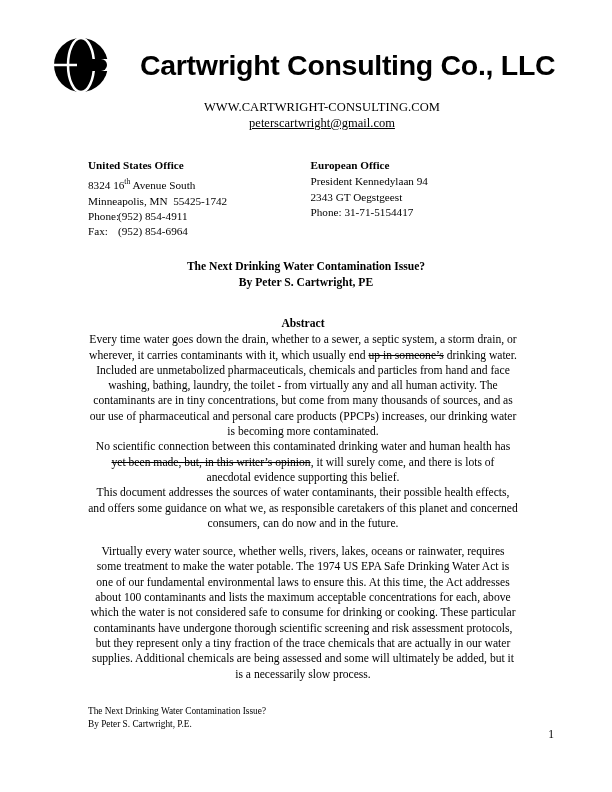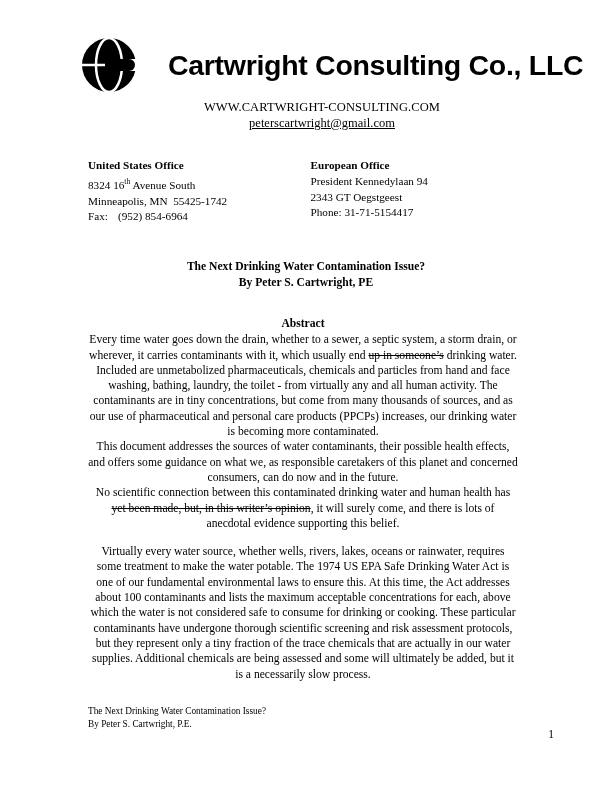--- a/index.html
+++ b/index.html
@@ -19,21 +19,21 @@
     position: relative;
     width: 612px;
     height: 792px;
     box-sizing: border-box;
     padding: 0;
   }
 
   
   .header {
     position: absolute;
-    left: 78px;
+    left: 50px;
     top: 34px;
     width: 490px;
     height: 62px;
     display: flex;
     align-items: center;
   }
   .logo {
     width: 62px;
     height: 58px;
     flex: 0 0 62px;
@@ -163,40 +163,41 @@
   <div class="weblines">
     <div class="website">WWW.CARTWRIGHT-CONSULTING.COM</div>
     <div class="email">peterscartwright@gmail.com</div>
   </div>
 
   <div class="offices">
     <div class="office-col left">
       <div class="office-title">United States Office</div>
       <div class="office-line"><span>8324 16</span><sup>th</sup><span> Avenue South</span></div>
       <div class="office-line">Minneapolis, MN  55425-1742</div>
+      <div class="office-line"><span class="lbl-fax">Phone:</span><span>(952) 854-4911</span></div>
       <div class="office-line"><span class="lbl-fax">Fax:</span><span>(952) 854-6964</span></div>
     </div>
     <div class="office-col right">
       <div class="office-title">European Office</div>
       <div class="office-line">President Kennedylaan 94</div>
       <div class="office-line">2343 GT Oegstgeest</div>
       <div class="office-line"><span>Phone:</span><span> 31-71-5154417</span></div>
     </div>
   </div>
 
   <div class="titleblock">
     <div>The Next Drinking Water Contamination Issue?</div>
     <div>By Peter S. Cartwright, PE</div>
   </div>
 
   <div class="body-text">
     <div class="section-head">Abstract</div>
     <div class="para"><span>Every time water goes down the drain, whether to a sewer, a septic system, a storm drain, or wherever, it carries contaminants with it, which usually end </span><span class="strike">up in someone’s</span><span> drinking water. Included are unmetabolized pharmaceuticals, chemicals and particles from hand and face washing, bathing, laundry, the toilet -  from virtually any and all human activity.  The contaminants are in tiny concentrations, but come from many thousands of sources, and as our use of pharmaceutical and personal care products (PPCPs) increases, our drinking water is becoming more contaminated.</span></div>
+    <div class="para"><span>No scientific connection between this contaminated drinking water and human health has </span><span class="strike">yet been made, but, in this writer’s opinion</span><span>, it will surely come, and there is lots of anecdotal evidence supporting this belief.</span></div>
     <div class="para">This document addresses the sources of water contaminants, their possible health effects, and offers some guidance on what we, as responsible caretakers of this planet and concerned consumers, can do now and in the future.</div>
-    <div class="para"><span>No scientific connection between this contaminated drinking water and human health has </span><span class="strike">yet been made, but, in this writer’s opinion</span><span>, it will surely come, and there is lots of anecdotal evidence supporting this belief.</span></div>
     <div class="gap"></div>
     <div class="para">Virtually every water source, whether wells, rivers, lakes, oceans or rainwater, requires some treatment to make the water potable.  The 1974 US EPA Safe Drinking Water Act is one of our fundamental environmental laws to ensure this.  At this time, the Act addresses about 100 contaminants and lists the maximum acceptable concentrations for each, above which the water is not considered safe to consume for drinking or cooking.  These particular contaminants have undergone thorough scientific screening and risk assessment protocols, but they represent only a tiny fraction of the trace chemicals that are actually in our water supplies. Additional chemicals are being assessed and some will ultimately be added, but it is a necessarily slow process.</div>
   </div>
 
   <div class="footer">
     <div>The Next Drinking Water Contamination Issue?</div>
     <div>By Peter S. Cartwright, P.E.</div>
   </div>
   <div class="pagenum">1</div>
 

